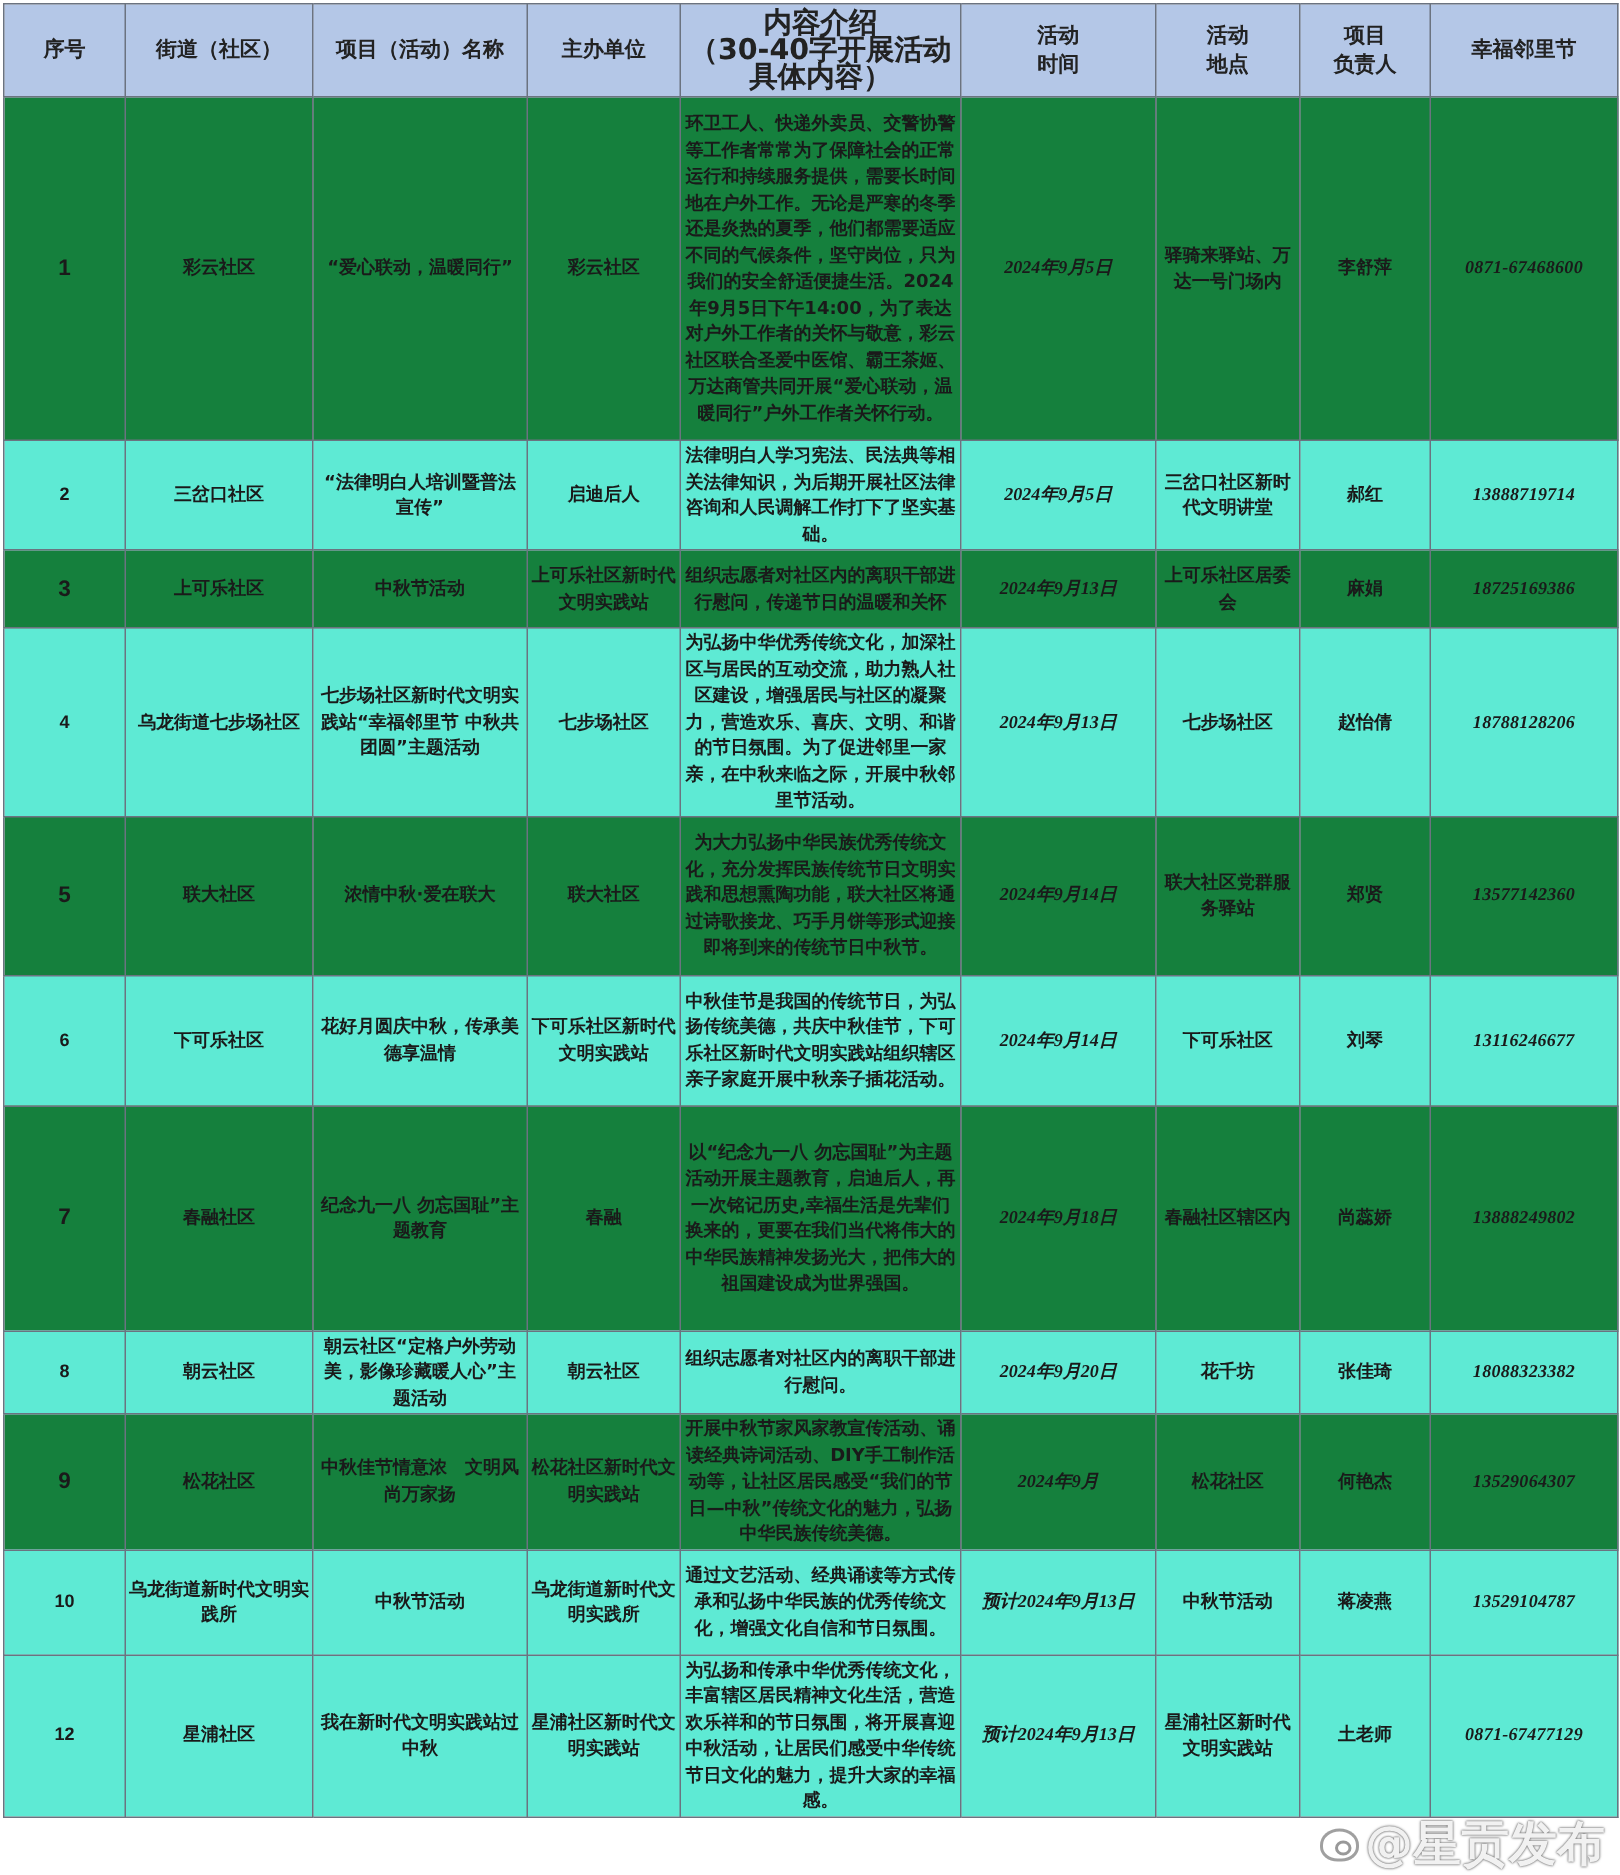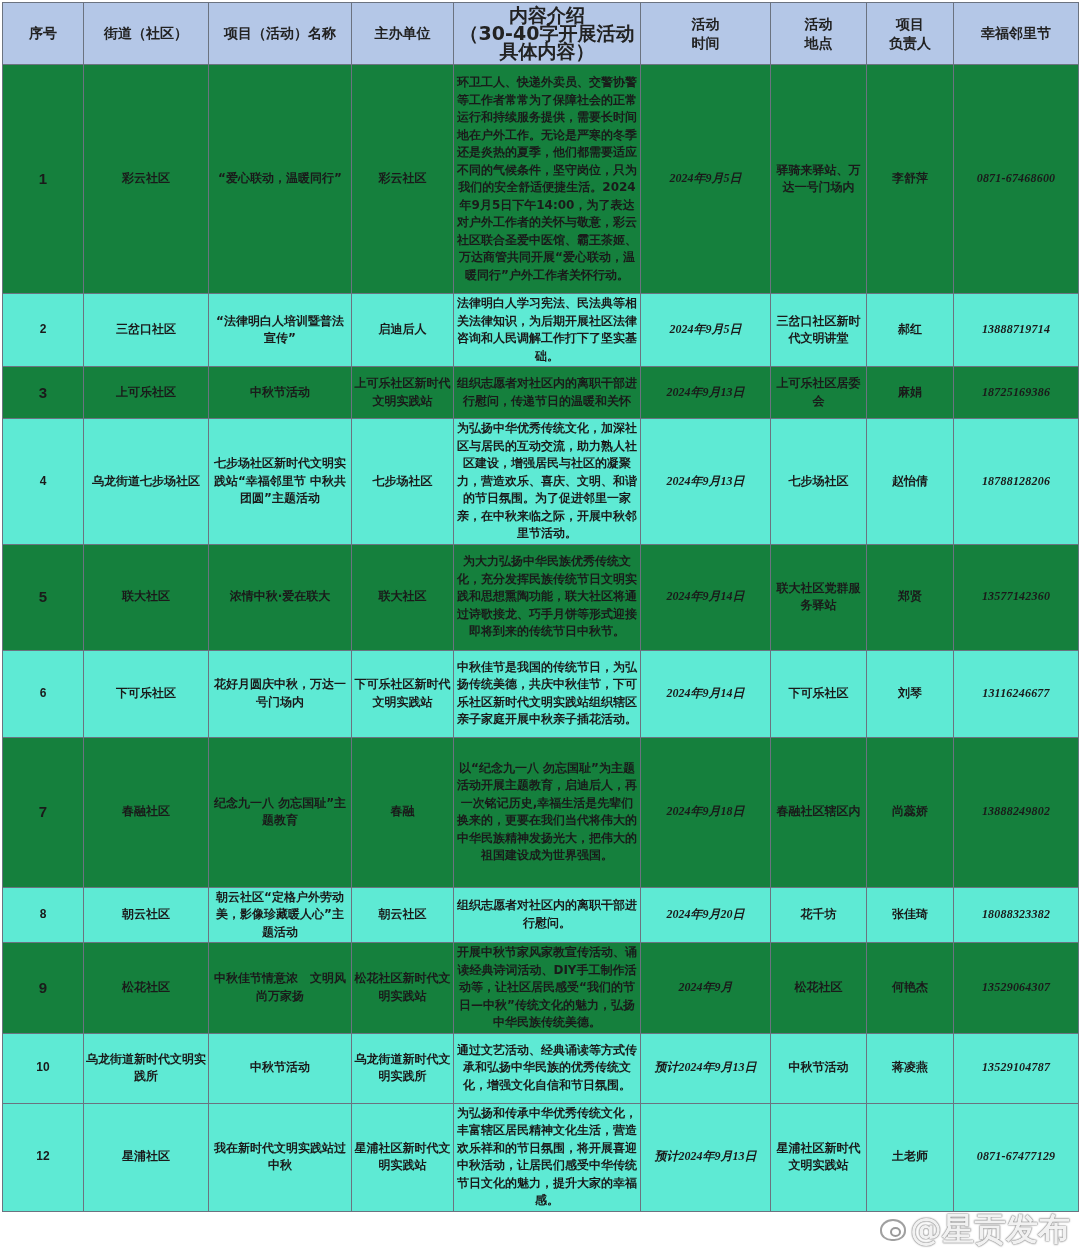--- a/index.html
+++ b/index.html
@@ -129,21 +129,21 @@
         <td>联大社区</td>
         <td class="intro">为大力弘扬中华民族优秀传统文化，充分发挥民族传统节日文明实践和思想熏陶功能，联大社区将通过诗歌接龙、巧手月饼等形式迎接即将到来的传统节日中秋节。</td>
         <td class="date">2024年9月14日</td>
         <td>联大社区党群服务驿站</td>
         <td>郑贤</td>
         <td class="phone">13577142360</td>
       </tr>
       <tr class="even" style="height: 87px;">
         <td class="idx">6</td>
         <td>下可乐社区</td>
-        <td>花好月圆庆中秋，万达一号门场内</td>
+        <td>花好月圆庆中秋，传承美德享温情</td>
         <td>下可乐社区新时代文明实践站</td>
         <td class="intro">中秋佳节是我国的传统节日，为弘扬传统美德，共庆中秋佳节，下可乐社区新时代文明实践站组织辖区亲子家庭开展中秋亲子插花活动。</td>
         <td class="date">2024年9月14日</td>
         <td>下可乐社区</td>
         <td>刘琴</td>
         <td class="phone">13116246677</td>
       </tr>
       <tr class="odd" style="height: 150px;">
         <td class="idx">7</td>
         <td>春融社区</td>

